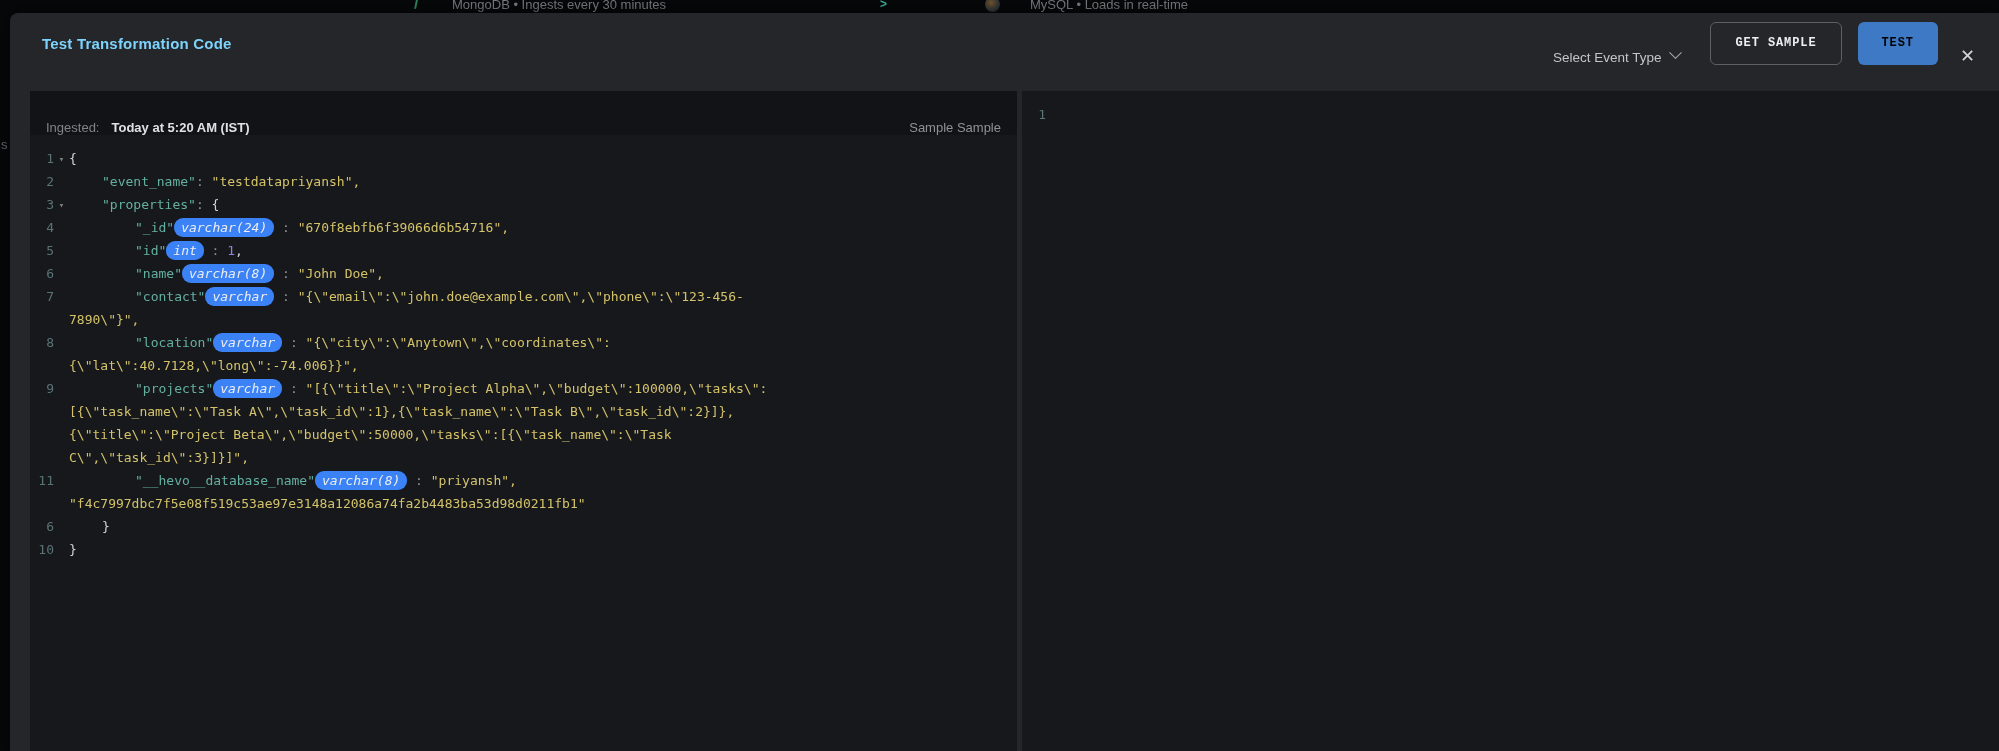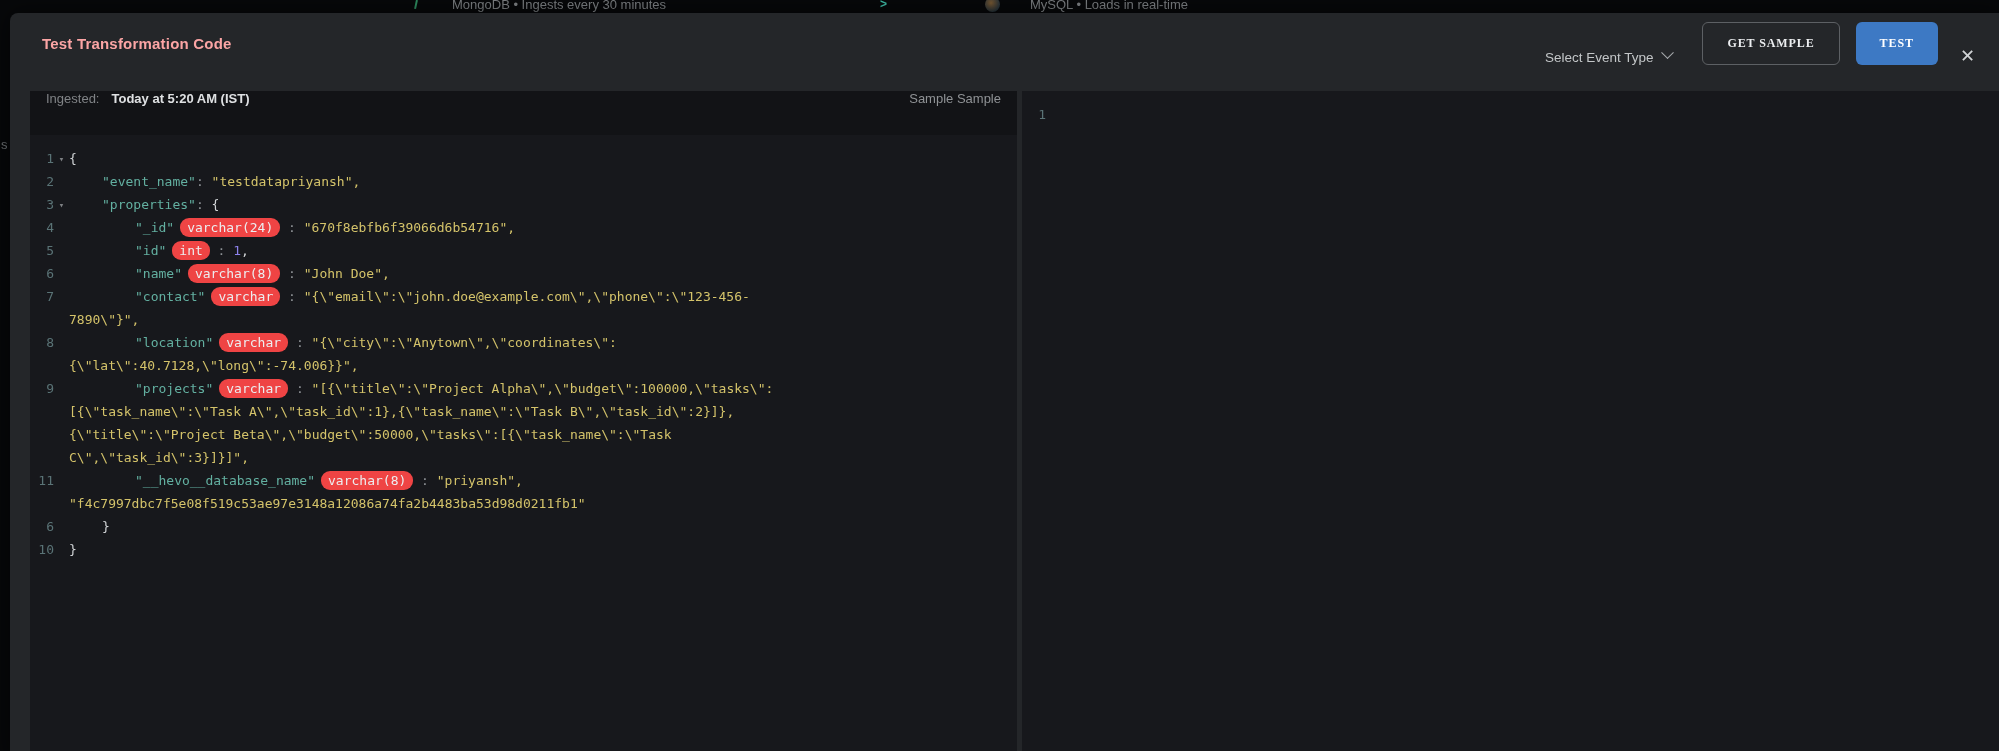--- a/index.html
+++ b/index.html
@@ -24,58 +24,58 @@
   .modal {
     position:absolute; left:10px; top:13px; right:0; bottom:-8px;
     background:#242629; border-radius:8px 0 0 0;
     box-shadow:0 0 24px rgba(0,0,0,.6);
     display:flex; flex-direction:column;
   }
   .modal-header {
     height:60px; flex:0 0 60px; display:flex; align-items:center;
     padding:0 24px 0 32px;
   }
-  .modal-title { font-size:15px; font-weight:bold; color:#fca5a5; letter-spacing:.2px; }
+  .modal-title { font-size:15px; font-weight:bold; color:#7dd3fc; letter-spacing:.2px; }
   .header-right { margin-left:auto; display:flex; align-items:flex-end; }
   .event-type { display:flex; align-items:center; gap:10px; cursor:pointer; margin-right:30px; }
   .event-type-label { font-size:13.5px; color:#C3C6C8; }
   .chev-down { width:9px; height:9px; border-right:1.8px solid #A7AAAD; border-bottom:1.8px solid #A7AAAD;
                transform:rotate(45deg) translate(-2px,-2px); margin-top:-3px; }
   .btn { height:43px; border-radius:6px; font-size:12px; font-weight:bold; letter-spacing:.9px;
          display:flex; align-items:center; justify-content:center; cursor:pointer;
-         font-family:Liberation Serif, serif; }
+         font-family:Liberation Mono, monospace; }
   .btn-outline { border:1px solid #5D6064; background:transparent; color:#ECEEF0; padding:0 24px; }
-  .btn-primary { background:#3D79C4; border:none; color:#ffffff; padding:0 24px; margin-left:16px; }
+  .btn-primary { background:#3D79C4; border:none; color:#000000; padding:0 24px; margin-left:16px; }
   .close-x { margin-left:22px; font-size:18px; color:#D0D3D5; cursor:pointer; line-height:1; }
 
   
   .modal-body { flex:1; display:flex; gap:5px; padding:18px 0 0 20px; min-height:0; }
   .panel { background:#17181C; display:flex; flex-direction:column; min-height:0; }
   .panel-left { width:987px; flex:0 0 987px; }
   .panel-right { flex:1; }
-  .panel-band { height:44px; flex:0 0 44px; background:#121316; display:flex; align-items:flex-start;
+  .panel-band { height:44px; flex:0 0 44px; background:#121316; display:flex; align-items:flex-end;
                 padding:0 16px; font-size:13px; }
   .band-right { margin-left:auto; color:#8F9295; }
   .ingested-label { color:#808386; }
   .ingested-value { color:#DFE1E3; font-weight:bold; margin-left:12px; }
   .code-area { flex:1; padding-top:12px; overflow:hidden; cursor:text; }
 
   
   .crow { display:flex; align-items:center; height:23px;
           font-family:"DejaVu Sans Mono", monospace; font-size:13px; white-space:pre; }
   .lnum { flex:0 0 24px; width:24px; text-align:right; color:#5A7376; padding-left:4px; }
   .fold { flex:0 0 15px; width:15px; text-align:center; color:#7E8184; font-size:9px; cursor:pointer; }
   .lcode { flex:1; overflow:hidden; }
   .tk-k { color:#63B0A1; }
   .tk-s { color:#D4C36A; }
   .tk-n { color:#8D82EC; }
   .tk-p { color:#D2D5D7; }
   .tk-c { color:#8E9296; }
-  .tk-t { background:#ef4444; color:#ECEEF0; border-radius:9px; padding:0 7px; margin-left:6px;
-          display:inline-block; line-height:19px; }
+  .tk-t { background:#3b82f6; color:#ECEEF0; border-radius:9px; padding:0 7px; margin-left:0;
+          display:inline-block; line-height:19px;font-style:italic; }
 </style>
 </head>
 <body>
 
 <div class="backdrop">
   <span class="bg-tick" style="left:415px"></span>
   <span class="bg-text" style="left:452px">MongoDB • Ingests every 30 minutes</span>
   <span class="bg-chevron" style="left:880px">&gt;</span>
   <span class="bg-logo" style="left:985px"></span>
   <span class="bg-text" style="left:1030px">MySQL • Loads in real-time</span>

